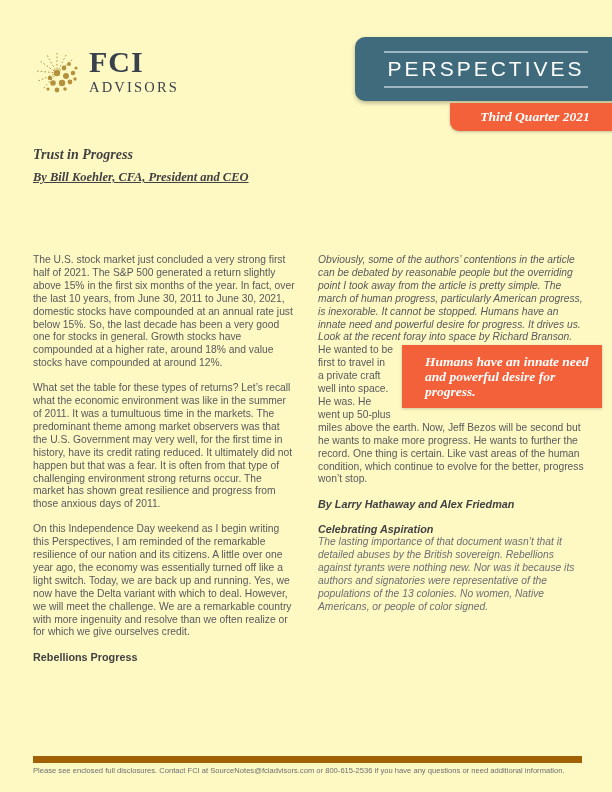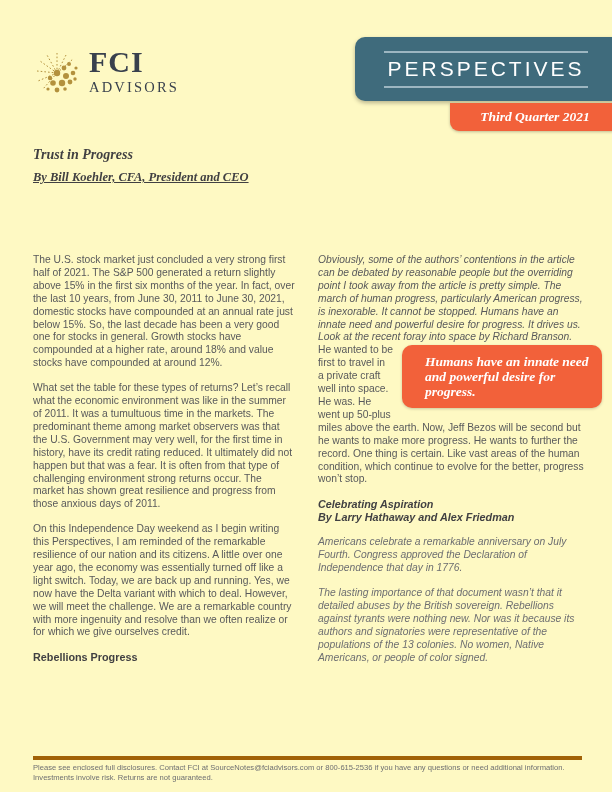--- a/index.html
+++ b/index.html
@@ -46,29 +46,29 @@
   .col-right{left:318px;width:268px;}
   .para{margin:0 0 12px 0;}
   .para.nogap{margin-bottom:0;font-style:italic;}
   .subhead{font-weight:700;color:#414042;font-size:10.8px;margin:0 0 12px 0;}
   .subhead-italic{font-weight:700;font-style:italic;color:#414042;font-size:10.8px;line-height:13px;margin:0;}
   .byline-gap{margin-bottom:12px;}
   .italic-para{font-style:italic;color:#6d6e71;}
   
   .pull-quote{
     float:right;width:200px;margin:1px -16px 6px 9px;box-sizing:border-box;
-    background:#f2613a;border-radius:10px;padding:9px 10px 9px 23px;
+    background:#f2613a;border-radius:0;padding:9px 10px 9px 23px;
     color:#ffffff;font-family:"Liberation Serif",serif;font-style:italic;font-weight:700;
     font-size:13.5px;line-height:15px;box-shadow:0 1px 3px rgba(0,0,0,.2);
   }
   .wrapblock::after{content:"";display:block;clear:both;}
   
   .footer{
     position:absolute;left:33px;top:756px;width:549px;
-    border-top:4px solid #a16207;padding-top:3px;
+    border-top:7px solid #a16207;padding-top:3px;
     font-size:7.6px;line-height:9.6px;color:#6d6e71;
   }
 </style>
 </head>
 <body>
 
 <div class="page">
 
   <div class="logo">
     <svg class="logo-icon" viewBox="0 0 46 46" xmlns="http://www.w3.org/2000/svg">
@@ -126,24 +126,22 @@
   </div>
 
   <div class="col col-right">
     <p class="para nogap">Obviously, some of the authors’ contentions in the article can be debated by reasonable people but the overriding point I took away from the article is pretty simple. The march of human progress, particularly American progress, is inexorable. It cannot be stopped. Humans have an innate need and powerful desire for progress. It drives us. Look at the recent foray into space by Richard Branson.</p>
     <div class="para wrapblock">
       <div class="pull-quote">
         <span>Humans have an innate need and powerful desire for progress.</span>
       </div>
       <span>He wanted to be first to travel in a private craft well into space. He was. He went up 50-plus miles above the earth. Now, Jeff Bezos will be second but he wants to make more progress. He wants to further the record. One thing is certain. Like vast areas of the human condition, which continue to evolve for the better, progress won’t stop.</span>
     </div>
+    <p class="subhead-italic byline-gap">By Larry Hathaway and Alex Friedman</p>
     <p class="subhead-italic">Celebrating Aspiration</p>
-    <p class="subhead-italic byline-gap">By Larry Hathaway and Alex Friedman</p>
-    <p class="para italic-para">Americans celebrate a remarkable anniversary on July Fourth. Congress approved the Declaration of Independence that day in 1776.</p>
     <p class="para italic-para">The lasting importance of that document wasn’t that it detailed abuses by the British sovereign. Rebellions against tyrants were nothing new. Nor was it because its authors and signatories were representative of the populations of the 13 colonies. No women, Native Americans, or people of color signed.</p>
   </div>
 
   <div class="footer">
     <div>Please see enclosed full disclosures. Contact FCI at SourceNotes@fciadvisors.com or 800-615-2536 if you have any questions or need additional information.</div>
-    <div>Investments involve risk. Returns are not guaranteed.</div>
   </div>
 
 </div>
 
 </body></html>

